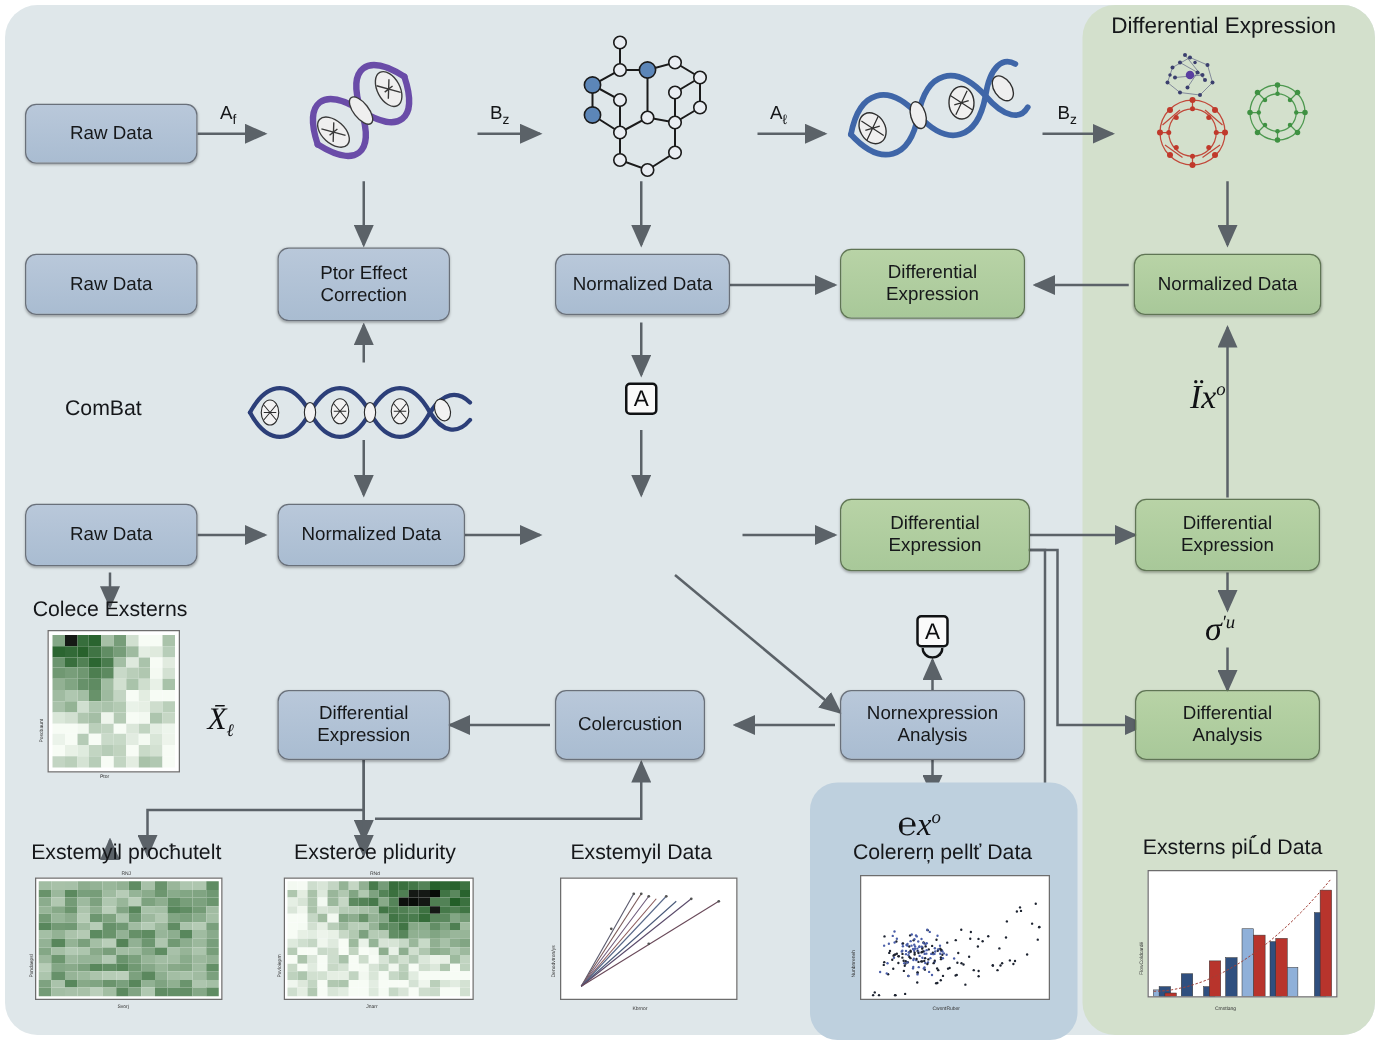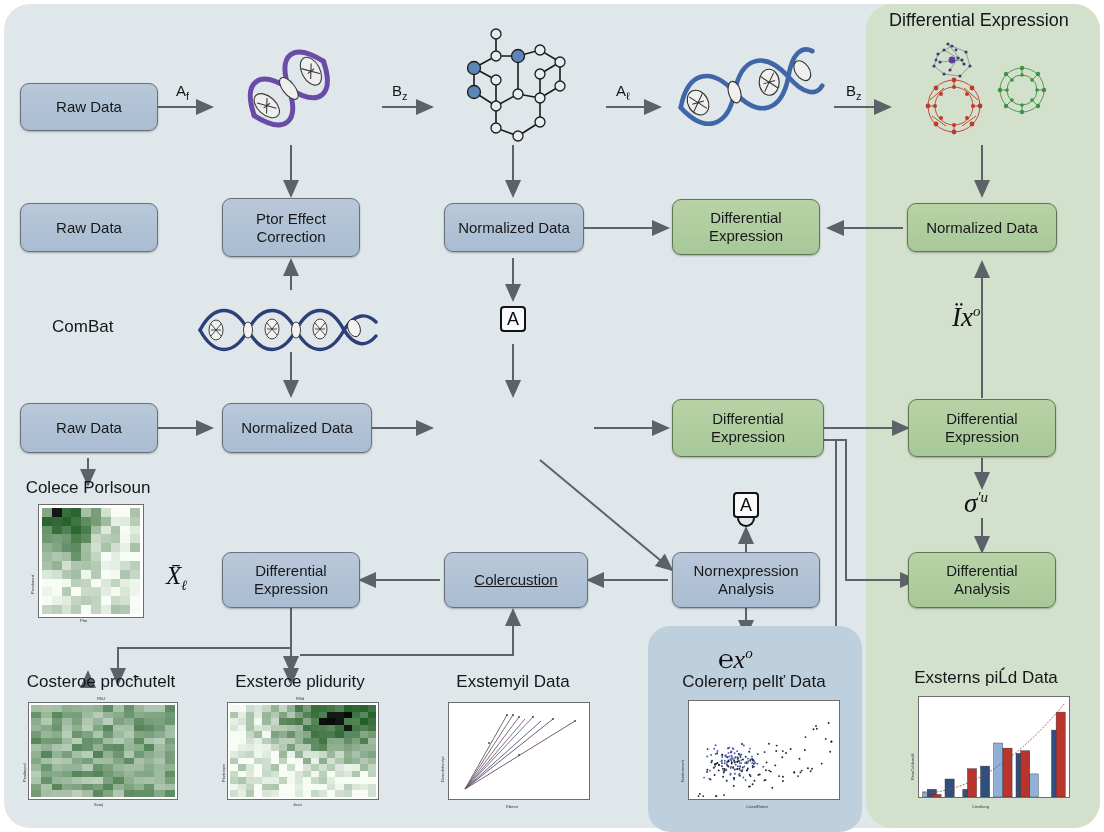--- a/index.html
+++ b/index.html
@@ -370,21 +370,21 @@
   </div>
 
   <div class="math" style="left:166px;top:562px;font-size:25px;">
     <span>X̄</span><span class="sup" style="vertical-align:sub;font-size:14px;">ℓ</span>
   </div>
 
   <div class="node blue" style="left:222px;top:552px;width:138px;height:56px;white-space:pre-line;">
     <span>Differential
 Expression</span>
   </div>
-  <div class="node blue" style="left:444px;top:552px;width:144px;height:56px;text-decoration:underline;">
+  <div class="node blue" style="left:444px;top:552px;width:120px;height:56px;">
     <span>Colercustion</span>
   </div>
   <div class="node blue" style="left:672px;top:552px;width:148px;height:56px;white-space:pre-line;">
     <span>Nornexpression
 Analysis</span>
   </div>
   <div class="node green" style="left:908px;top:552px;width:148px;height:56px;white-space:pre-line;">
     <span>Differential
 Analysis</span>
   </div>
@@ -393,21 +393,21 @@
     <div class="sq">A</div>
     <div class="cup"></div>
   </div>
 
   <div class="panel-blue-sub"></div>
   <div class="math" style="left:718px;top:645px;font-size:26px;">
     <span>℮x</span><span class="sup">o</span>
   </div>
 
   <div class="fig" style="left:4px;top:478px;width:168px;height:152px;">
-    <div class="cap" style="top:0;">Colece Porlsoun</div>
+    <div class="cap" style="top:0;">Colece Exsterns</div>
     <div class="canvas" style="left:34px;top:26px;width:104px;height:112px;">
       <div class="hm" id="hm0" style="left: 3px; top: 3px; width: 98px; height: 106px; grid-template-columns: repeat(10, 1fr); grid-template-rows: repeat(12, 1fr);">
           <i style="background: rgb(132, 167, 134);"></i>
           <i style="background: rgb(21, 25, 21);"></i>
           <i style="background: rgb(55, 110, 60);"></i>
           <i style="background: rgb(42, 100, 47);"></i>
           <i style="background: rgb(166, 192, 166);"></i>
           <i style="background: rgb(119, 157, 121);"></i>
           <i style="background: rgb(209, 224, 208);"></i>
           <i style="background: rgb(247, 252, 245);"></i>
@@ -523,21 +523,21 @@
           <i style="background: rgb(169, 194, 169);"></i>
           <i style="background: rgb(177, 200, 178);"></i>
           <i style="background: rgb(247, 252, 245);"></i>
         </div>
     </div>
     <div class="ax y" style="left:26px;top:116px;">Poscbaunt</div>
     <div class="ax" style="left:76px;top:140px;">Ptor</div>
   </div>
 
   <div class="fig" style="left:8px;top:672px;width:186px;height:156px;">
-    <div class="cap" style="top:0;">Costeroe procħutelt</div>
+    <div class="cap" style="top:0;">Exstemyil procħutelt</div>
     <div class="ttl" style="top:24px;">RNJ</div>
     <div class="canvas" style="left:20px;top:30px;width:148px;height:96px;">
       <div class="hm" id="hm1" style="left: 2px; top: 2px; width: 144px; height: 92px; grid-template-columns: repeat(14, 1fr); grid-template-rows: repeat(14, 1fr);">
           <i style="background: rgb(161, 189, 162);"></i>
           <i style="background: rgb(168, 193, 168);"></i>
           <i style="background: rgb(166, 192, 167);"></i>
           <i style="background: rgb(141, 173, 142);"></i>
           <i style="background: rgb(147, 178, 149);"></i>
           <i style="background: rgb(153, 183, 154);"></i>
           <i style="background: rgb(146, 177, 147);"></i>

